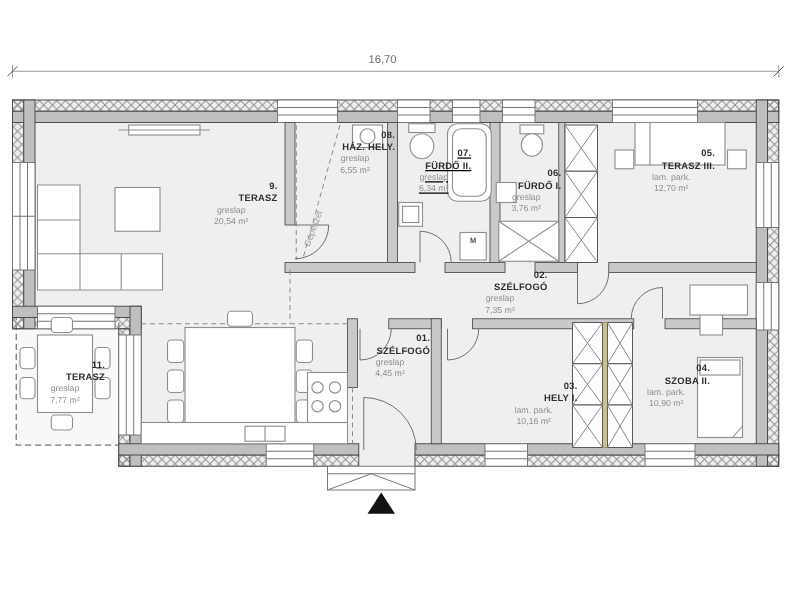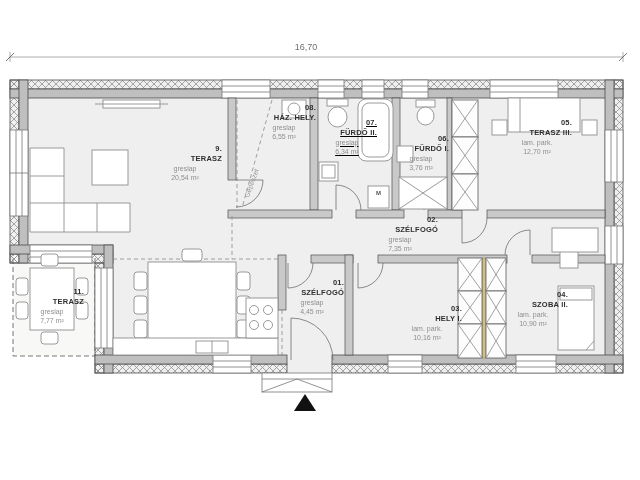--- a/index.html
+++ b/index.html
@@ -9,21 +9,21 @@
   }
   .stage svg{position:absolute;left:0;top:0;}
   .overlay{position:absolute;pointer-events:none;}
   .dim-label{
     left:279px;top:42px;width:52px;text-align:center;
     font-size:9px;color:#6f6f6f;background:#ffffff;padding:0 1px;
   }
   .room-label{position:absolute;text-align:center;line-height:1.3;}
   .room-label .rn,.room-label .rname{font-size:7.5px;font-weight:bold;color:#2e2e2e;letter-spacing:.2px;text-align:right;}
   .room-label .rmat,.room-label .rarea{font-size:7px;color:#8f8f8f;}
-  .lbl-r01{left:280px;top:266px;width:64px;margin-top:12px;}
+  .lbl-r01{left:280px;top:266px;width:64px;}
   .lbl-r02{left:362px;top:215px;width:76px;}
   .lbl-r03{left:392px;top:304px;width:70px;}
   .lbl-r04{left:498px;top:290px;width:70px;}
   .lbl-r05{left:502px;top:118px;width:70px;}
   .lbl-r06{left:393px;top:134px;width:56px;}
   .lbl-r07{left:317px;top:118px;width:60px;text-decoration:underline;}
   .lbl-r08{left:252px;top:103px;width:64px;}
   .lbl-r09{left:146px;top:261px;width:92px;}
   .lbl-r10{left:148px;top:144px;width:74px;}
   .lbl-r11{left:20px;top:287px;width:64px;}

